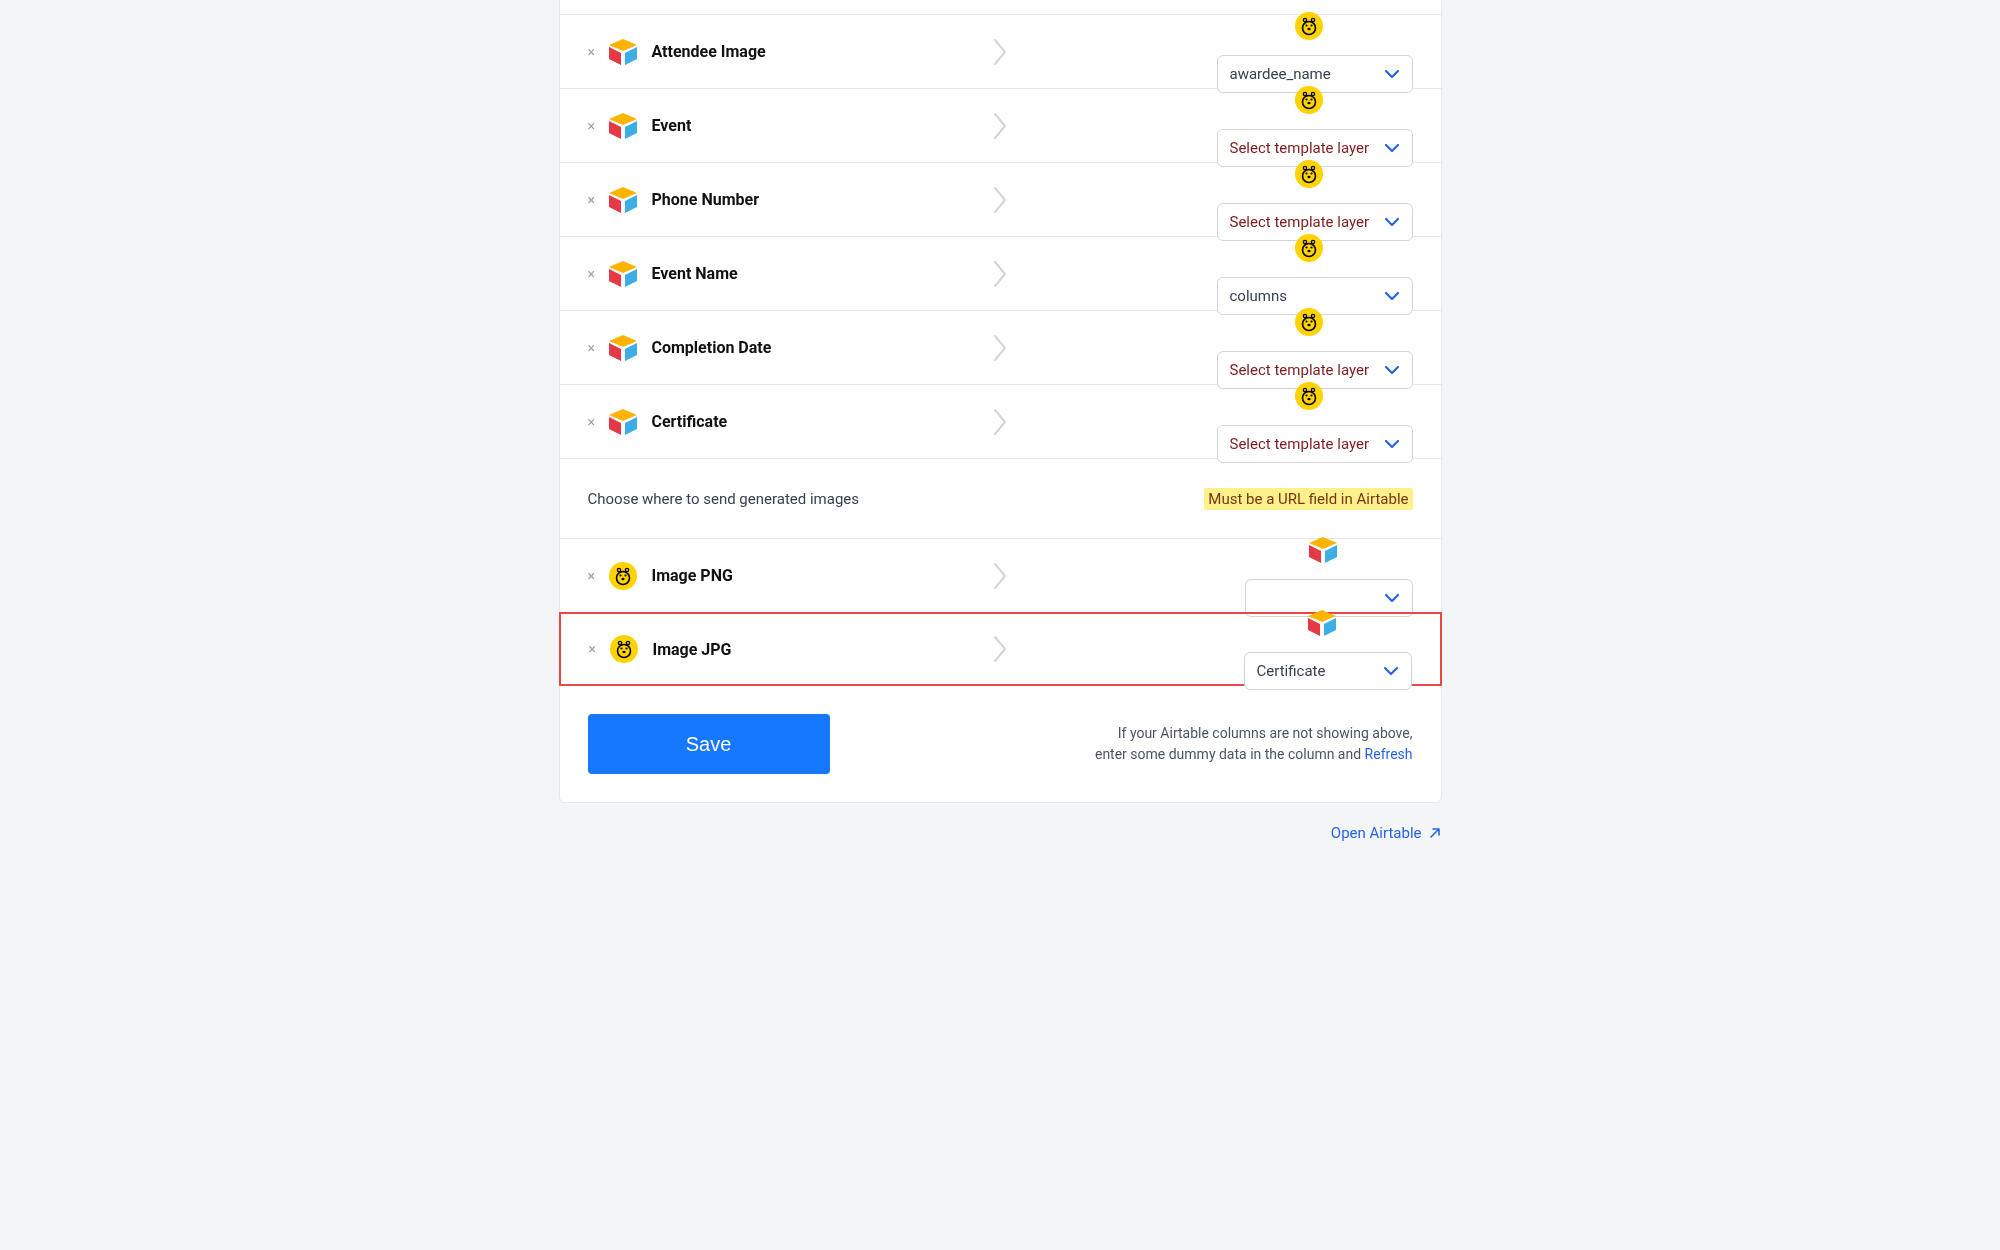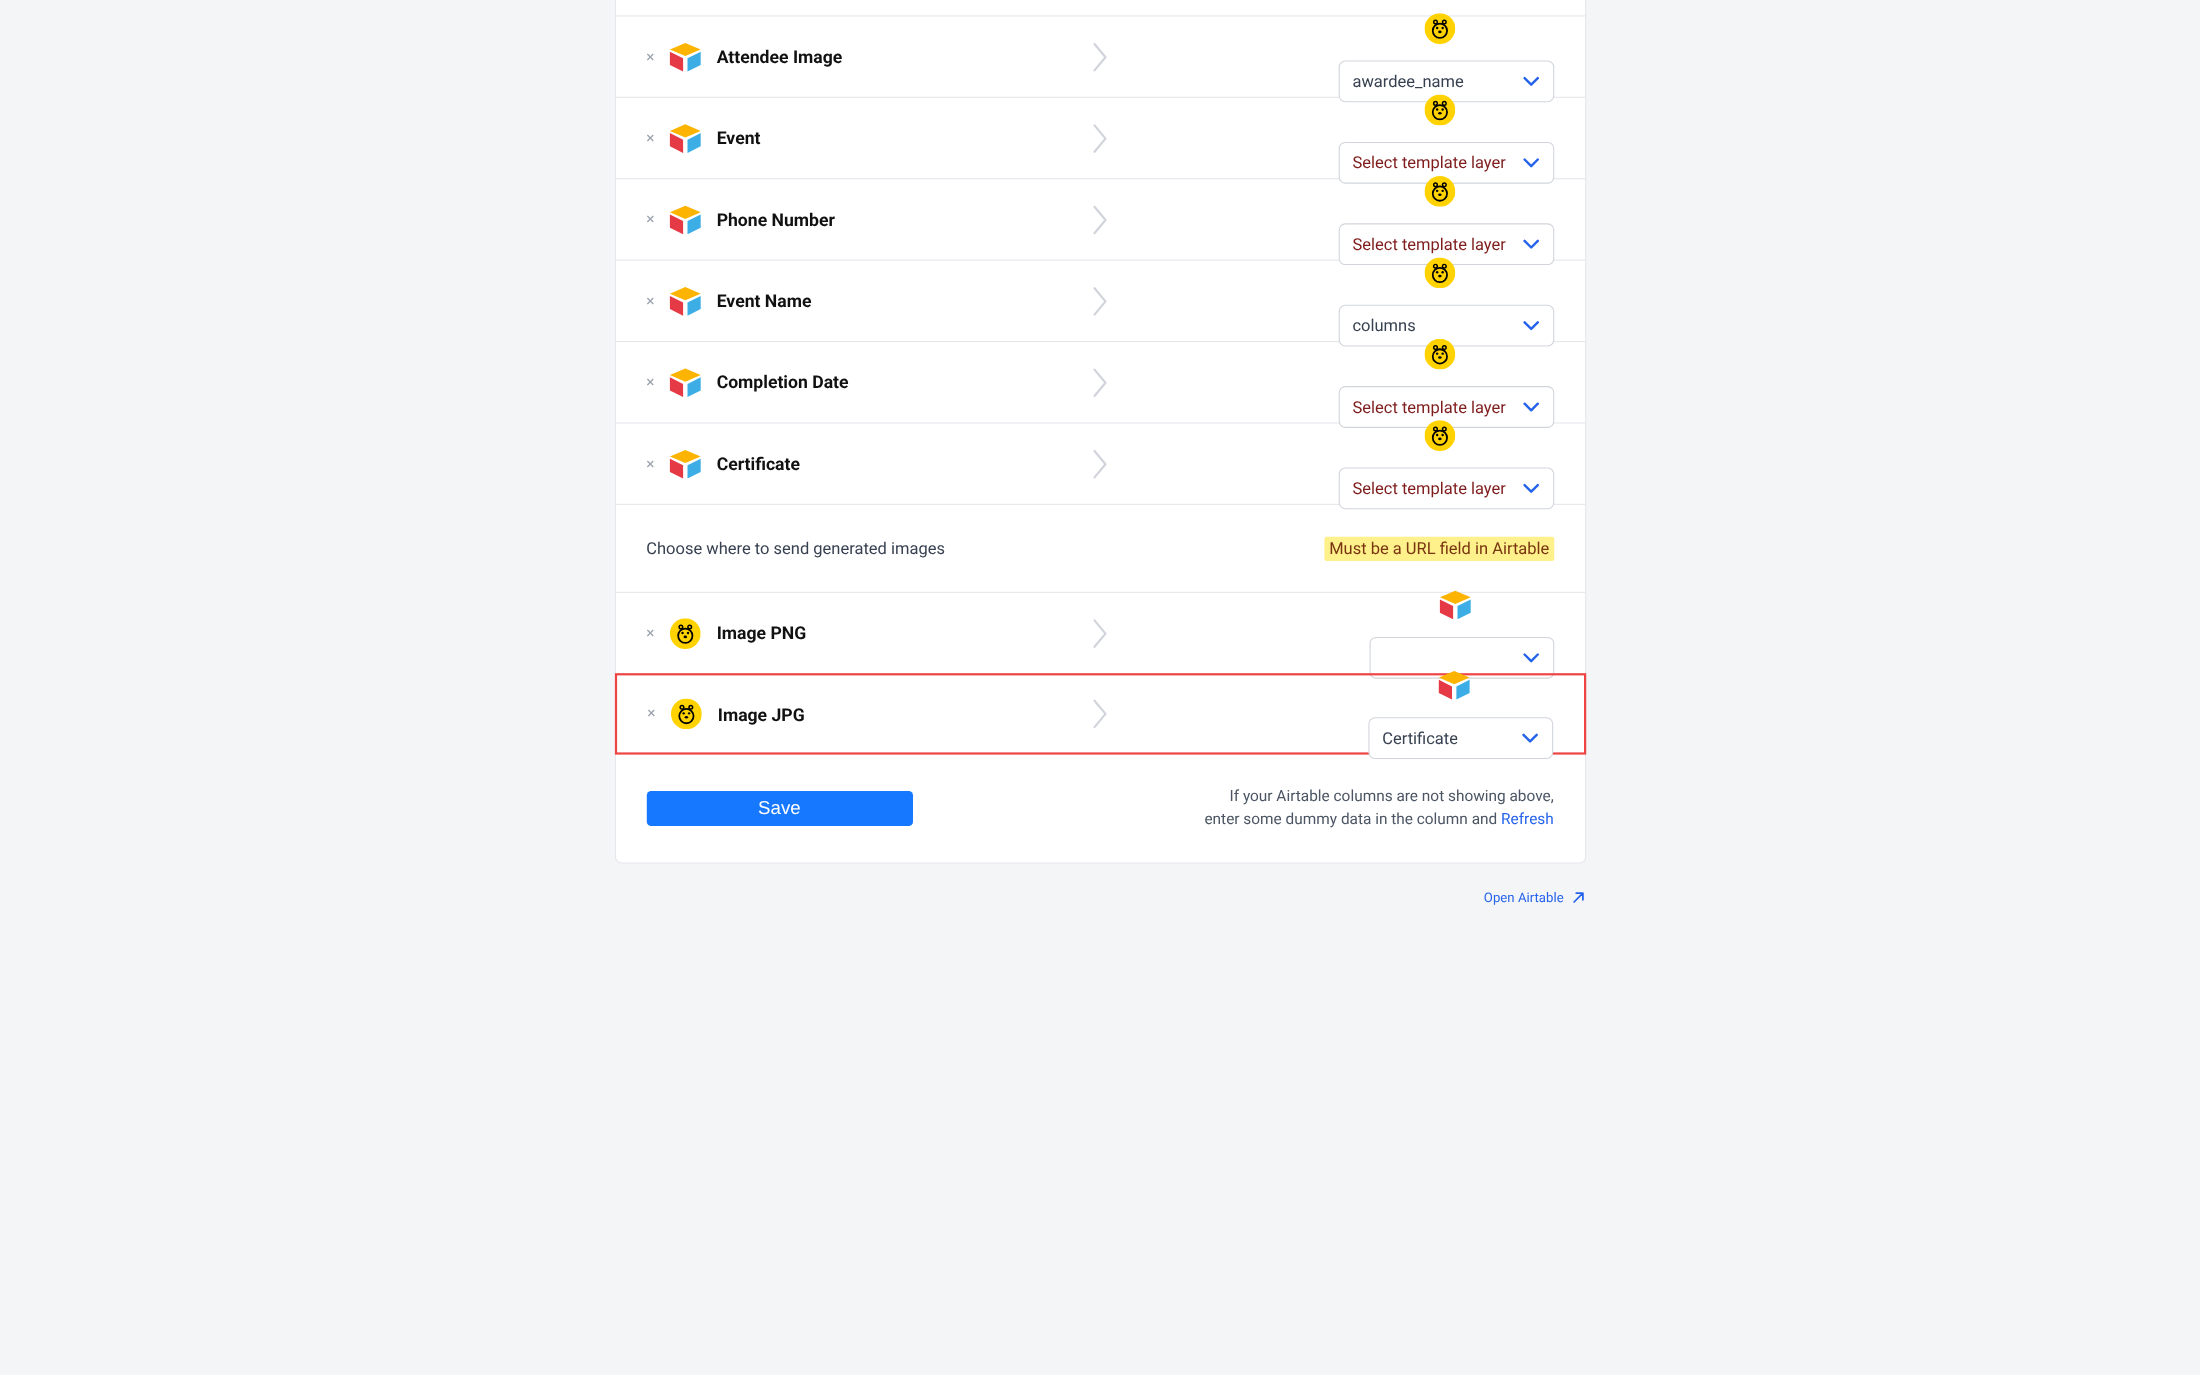--- a/index.html
+++ b/index.html
@@ -117,41 +117,41 @@
     display: flex;
     align-items: center;
     justify-content: space-between;
     padding: 28px;
   }
   .save-btn {
     background: #1677ff;
     color: #fff;
     border: none;
     width: 242px;
-    height: 32px;
+    height: 60px;
     border-radius: 4px;
-    font-size: 17px;
+    font-size: 20px;
     cursor: pointer;
   }
   .footer-help {
     text-align: right;
     color: #4b5563;
     font-size: 14px;
     line-height: 1.5;
   }
   .footer-help a { color: #2563eb; text-decoration: none; cursor: pointer; text-align: right; }
   .open-link-wrap {
     width: 883px;
     text-align: right;
     padding: 20px 0 40px;
   }
   .open-link {
     color: #2563eb;
     text-decoration: none;
-    font-size: 12px;
+    font-size: 15px;
     cursor: pointer;
     display: inline-flex;
     align-items: center;
     gap: 6px;
   }
   svg { display: block; }
 </style>
 </head>
 <body>
 

